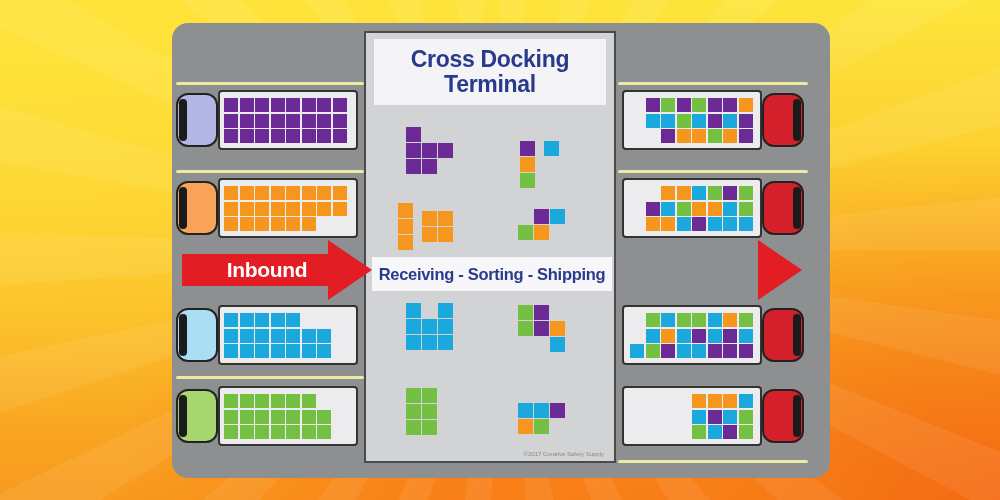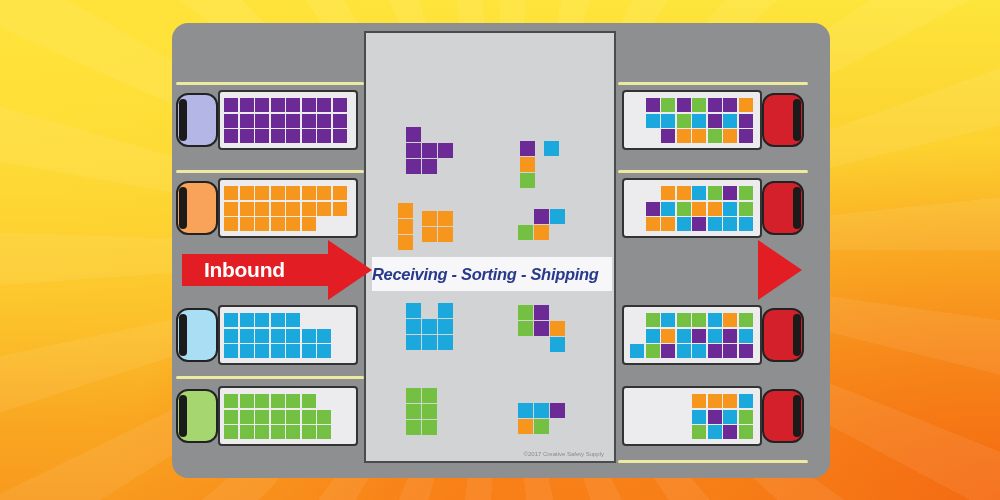--- a/index.html
+++ b/index.html
@@ -31,21 +31,21 @@
   .title-box {
     position: absolute; left: 8px; top: 6px; width: 232px; height: 66px;
     background: #f4f4f6; text-align: center;
     color: #283a8c; font-weight: bold; font-size: 23px; line-height: 25px;
     padding-top: 8px; letter-spacing: -0.3px;
   }
   .title-box span { display: block; }
   .process-box {
     position: absolute; left: 6px; top: 224px; width: 240px; height: 34px;
     background: #f7f7f9; color: #283a8c; font-weight: bold; font-size: 16.5px;
-    line-height: 34px; white-space: nowrap; letter-spacing: -0.3px; font-style: italic;
+    line-height: 34px; text-align: center; white-space: nowrap; letter-spacing: -0.3px;
   }
   .copyright {
     position: absolute; right: 10px; bottom: 4px; font-size: 6px; color: #8a8a8a;
   }
   .piece { position: absolute; width: 15px; height: 15px; }
   .truck { position: absolute; width: 186px; height: 60px; }
   .cab {
     position: absolute; top: 3px; width: 42px; height: 54px;
     border: 2px solid #222; border-radius: 12px;
   }
@@ -319,20 +319,24 @@
             <div class="cell" style="grid-area: 3 / 8; background: rgb(115, 192, 67);"></div>
           </div>
         </div>
         <div class="cab" style="left: 140px; background: rgb(212, 32, 42);">
           <div class="windshield" style="right: 1px;"></div>
         </div>
       </div>
     </div>
 
   <div class="terminal">
+    <div class="title-box">
+      <span>Cross Docking</span>
+      <span>Terminal</span>
+    </div>
     <div id="sorting-area">
         <div style="position: absolute; left: 40px; top: 94px;">
           <div class="piece" style="left: 0px; top: 0px; background: rgb(107, 42, 149);"></div>
           <div class="piece" style="left: 0px; top: 16px; background: rgb(107, 42, 149);"></div>
           <div class="piece" style="left: 16px; top: 16px; background: rgb(107, 42, 149);"></div>
           <div class="piece" style="left: 32px; top: 16px; background: rgb(107, 42, 149);"></div>
           <div class="piece" style="left: 0px; top: 32px; background: rgb(107, 42, 149);"></div>
           <div class="piece" style="left: 16px; top: 32px; background: rgb(107, 42, 149);"></div>
         </div>
         <div style="position: absolute; left: 154px; top: 108px;">
@@ -387,20 +391,20 @@
           <div class="piece" style="left: 16px; top: 0px; background: rgb(27, 169, 221);"></div>
           <div class="piece" style="left: 32px; top: 0px; background: rgb(107, 42, 149);"></div>
           <div class="piece" style="left: 0px; top: 16px; background: rgb(247, 150, 28);"></div>
           <div class="piece" style="left: 16px; top: 16px; background: rgb(115, 192, 67);"></div>
         </div>
       </div>
     <div class="process-box">Receiving - Sorting - Shipping</div>
     <div class="copyright">©2017 Creative Safety Supply</div>
   </div>
 
-  <div class="arrow" style="left:10px; top:221px; width:190px;">
+  <div class="arrow" style="left:10px; top:221px; width:190px;text-align:center;">
     <div class="shaft" style="width:148px;">Inbound</div>
     <div class="head" style="left:146px;"></div>
   </div>
   <div class="arrow" style="left:438px; top:221px; width:196px;">
     <div class="head" style="left:148px;"></div>
   </div>
 </div>
 
 </body></html>

